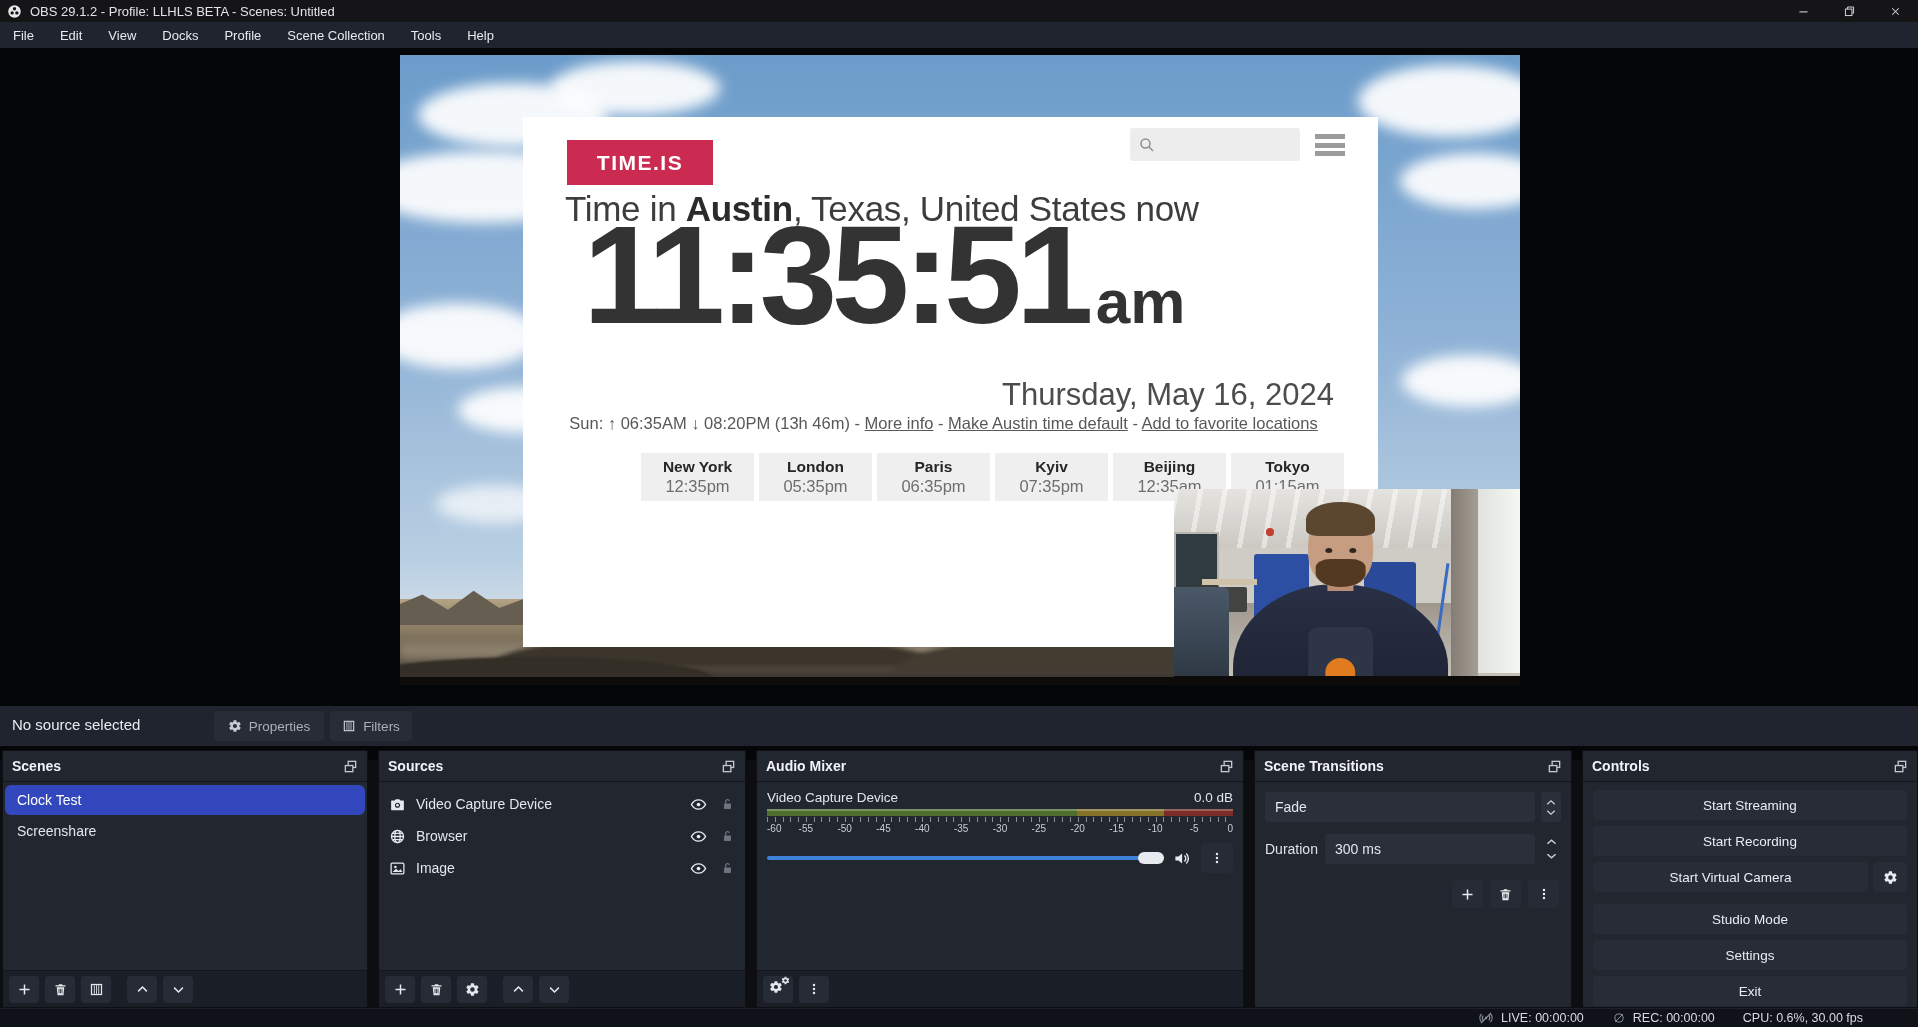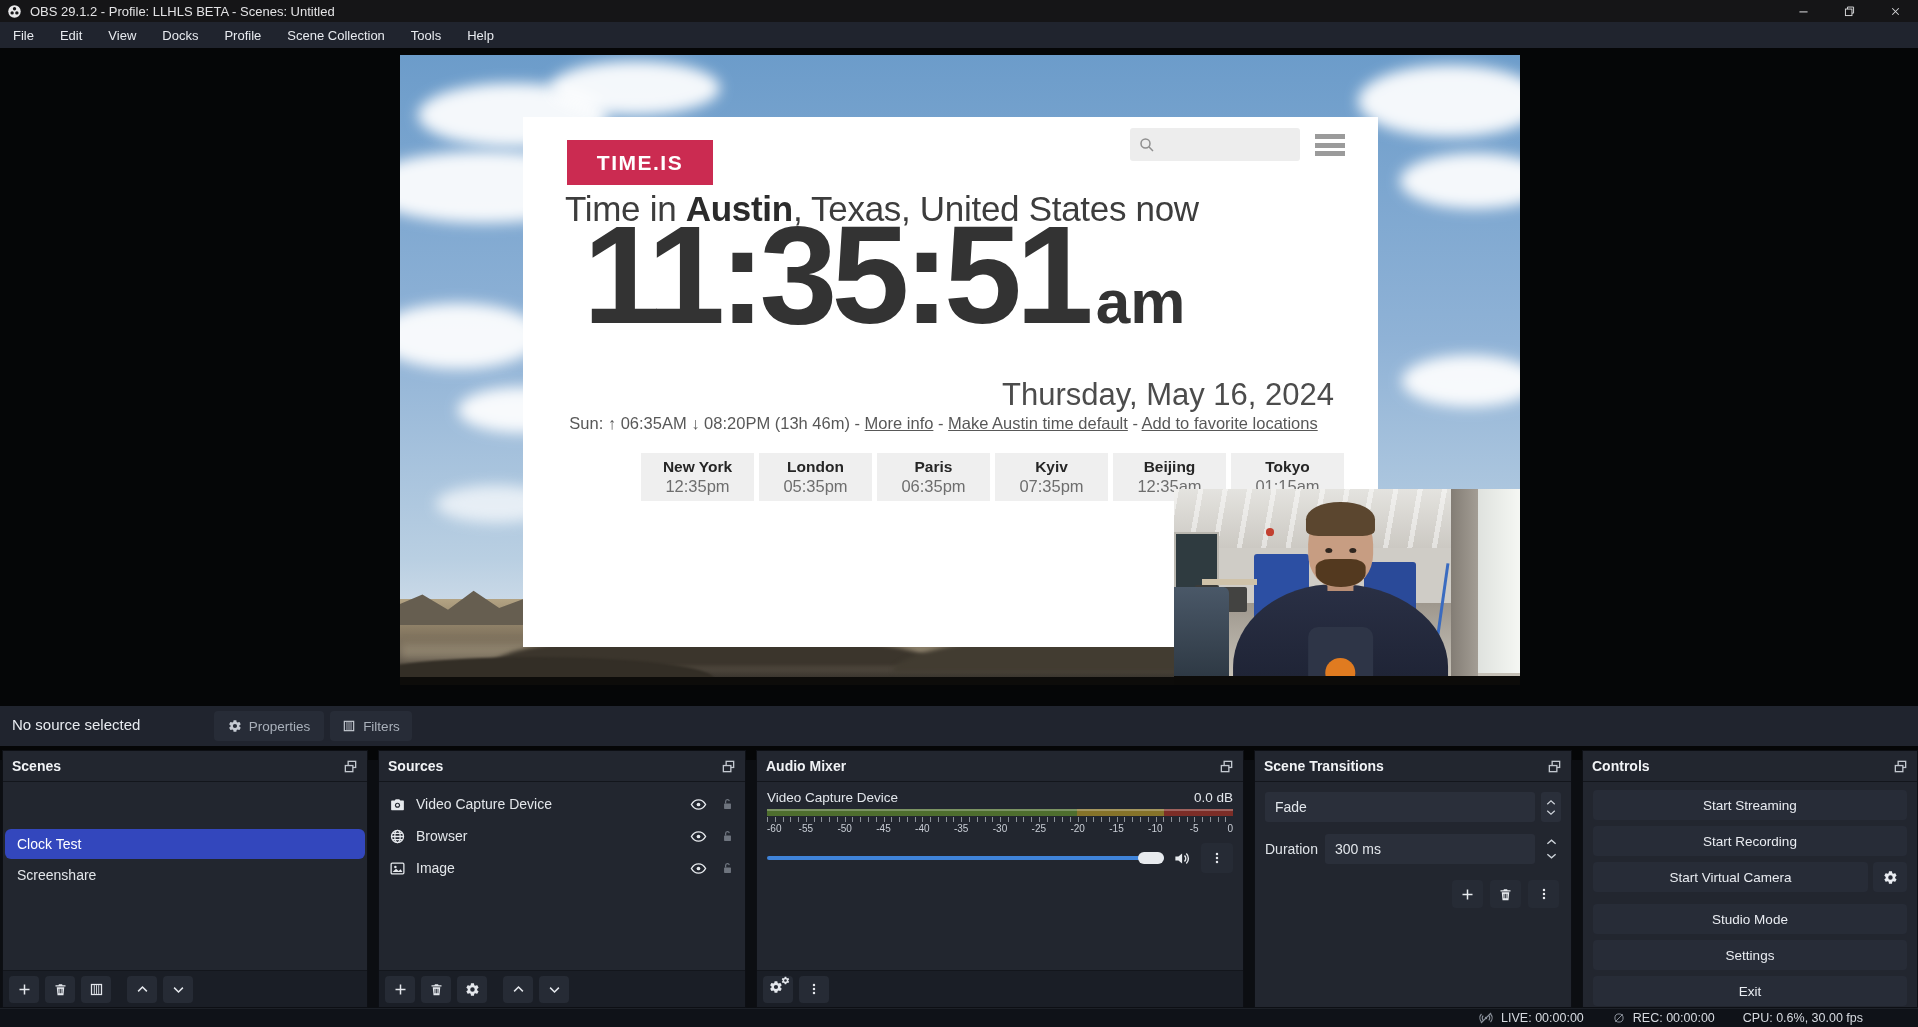--- a/index.html
+++ b/index.html
@@ -93,21 +93,21 @@
   
   .sourcebar { position:absolute; left:0; top:706px; width:1918px; height:40px; background:#20242e; }
   .sourcebar .status { position:absolute; left:12px; top:10px; font-size:15px; color:#e8ebf0; }
   .bar-btn { position:absolute; top:5px; height:30px; background:#272c37; border-radius:4px; display:flex; align-items:center; justify-content:center; gap:7px; color:#a9b0ba; font-size:13.5px; }
   .bar-btn svg { color:#c6cbd3; }
   .btn-properties { left:214px; width:110px; }
   .btn-filters { left:330px; width:82px; }
 
   
   .dock { position:absolute; top:750px; height:258px; background:#22262f; border:1px solid #0d0f14; display:flex; flex-direction:column; }
-  .dock-scenes { left:2px; width:366px;gap:44px; }
+  .dock-scenes { left:2px; width:366px; }
   .dock-sources { left:378px; width:368px; }
   .dock-audio { left:756px; width:488px; }
   .dock-transitions { left:1254px; width:318px; }
   .dock-controls { left:1582px; width:336px; }
   .dock-header { flex:none; height:31px; display:flex; align-items:center; justify-content:space-between; padding:0 9px; border-bottom:1px solid #13161c; }
   .dock-title { font-size:14px; font-weight:bold; color:#f1f3f6; }
   .popout { color:#c3c8d0; }
   .dock-body { flex:1; position:relative; overflow:hidden; }
   .dock-toolbar { flex:none; height:37px; background:#1a1e26; border-top:1px solid #13161c; display:flex; align-items:center; gap:6px; padding:0 6px; }
   .tb-btn { width:30px; height:27px; background:#262b35; border-radius:4px; display:flex; align-items:center; justify-content:center; color:#e4e7ec; }

